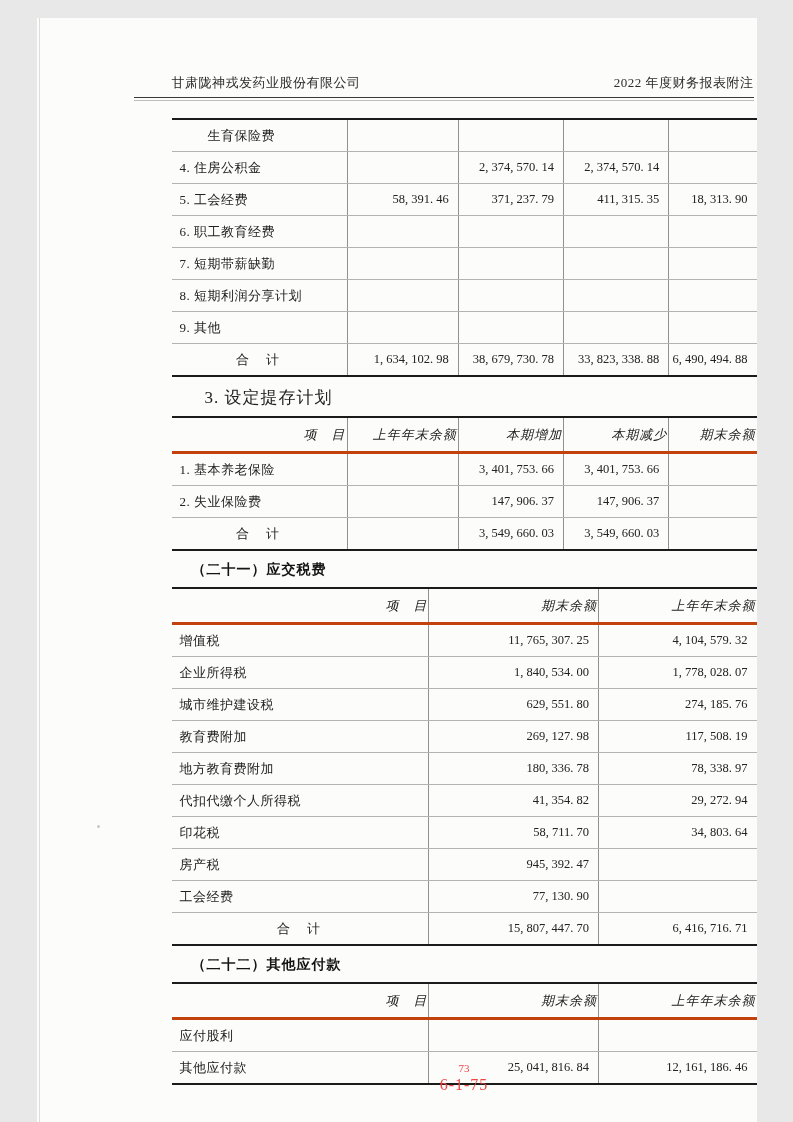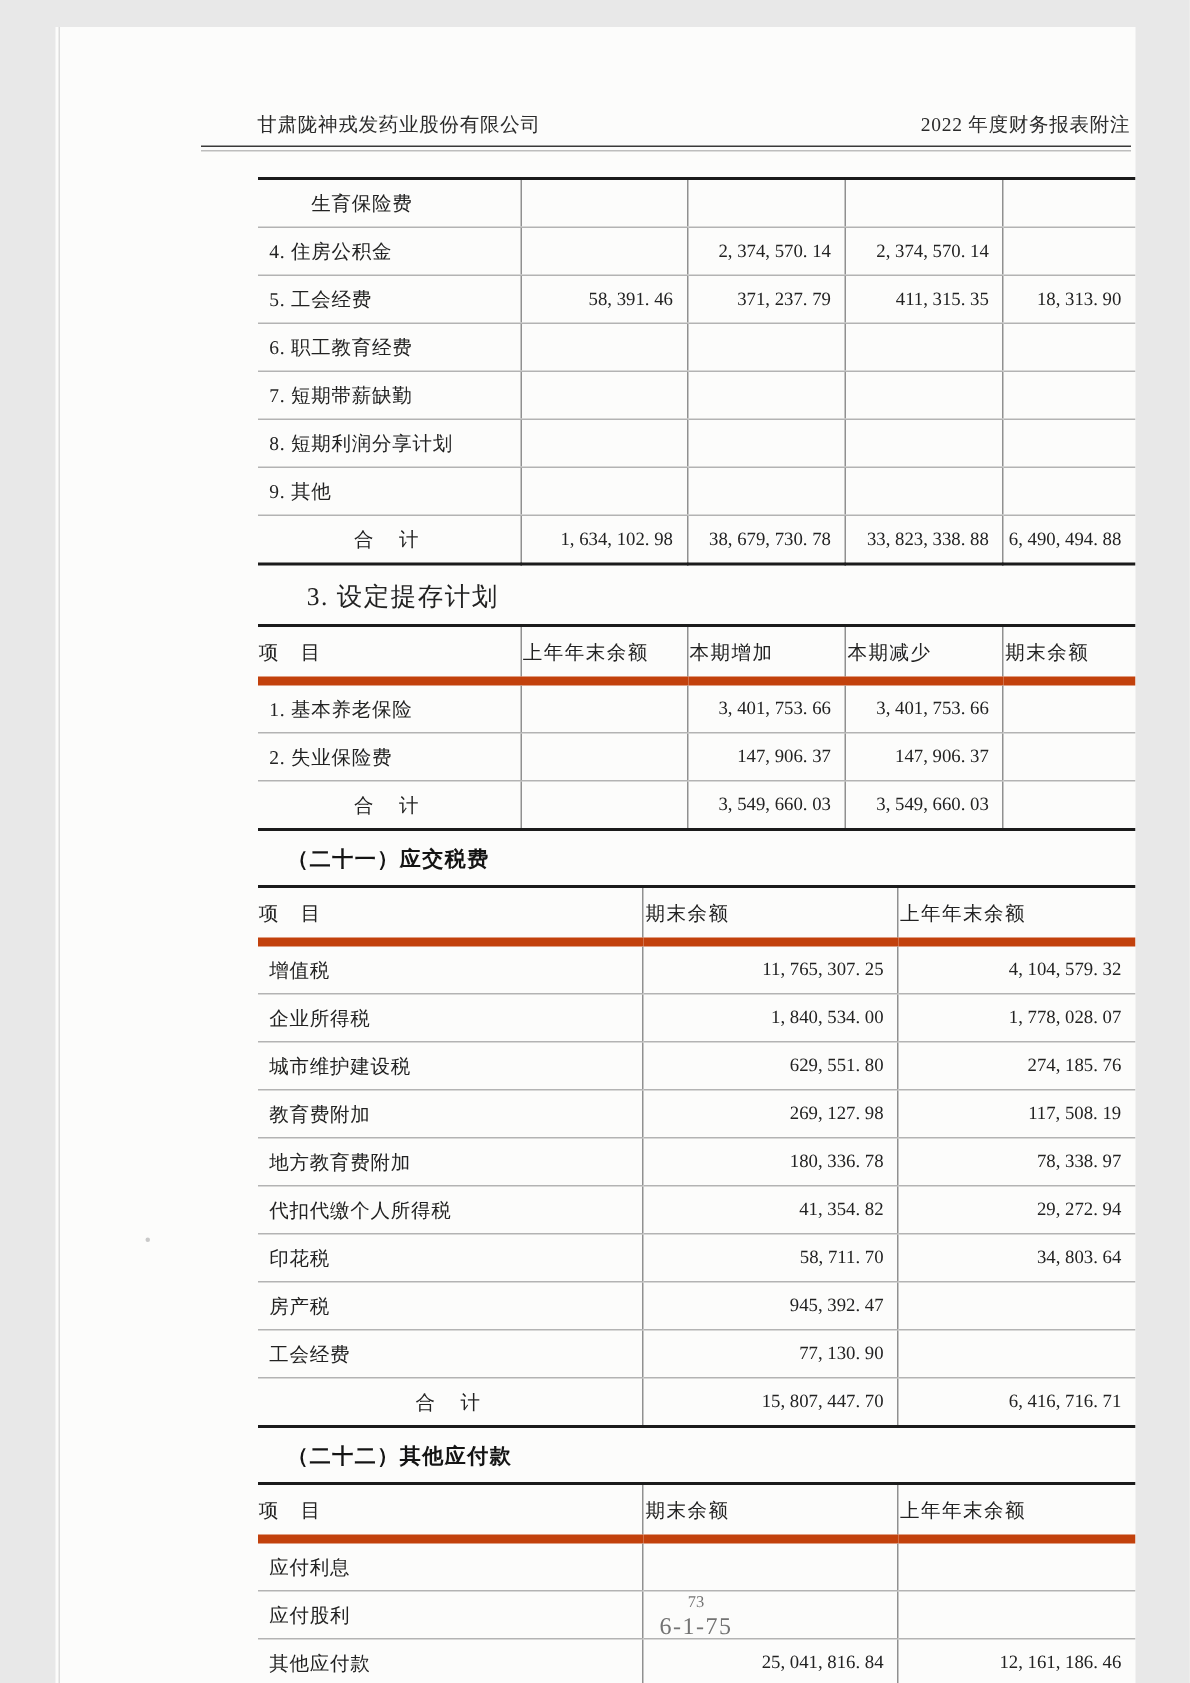--- a/index.html
+++ b/index.html
@@ -33,33 +33,33 @@
     width:100%;border-collapse:collapse;table-layout:fixed;
     border-top:2px solid #1b1b1b;border-bottom:2px solid #1b1b1b;
     font-size:13px;color:#222;
   }
   th,td{
     border-left:1px solid #909090;
     border-bottom:1px solid #b3b3b3;
     font-weight:normal;overflow:hidden;white-space:nowrap;
   }
   th:first-child,td:first-child{border-left:none;}
-  thead th{height:31px;text-align:left;border-bottom:6px solid #c2410c;letter-spacing:1px;}
+  thead th{height:31px;text-align:right;border-bottom:3px solid #c2410c;letter-spacing:1px;font-style:italic;}
   tbody td{height:29px;}
   tbody tr:last-child td{border-bottom:none;}
   td.item{text-align:left;padding-left:8px;letter-spacing:.5px;}
   td.item.indent{padding-left:36px;}
   td.num{text-align:right;padding-right:9px;font-size:12.5px;}
   tr.total td.item{text-align:center;padding-left:0;letter-spacing:2px;}
 
   .subheading{font-size:17px;letter-spacing:1px;margin:9px 0 7px 33px;color:#222;}
   .section-heading{font-size:14px;font-weight:bold;letter-spacing:1px;margin:10px 0 8px 20px;color:#141414;}
 
   
-  .page-footer{position:absolute;left:135px;top:1044px;width:585px;text-align:center;color:#737373;}
+  .page-footer{position:absolute;left:135px;top:1044px;width:585px;text-align:center;color:#ef4444;}
   .page-number{font-size:11px;line-height:13px;}
   .doc-code{font-size:16px;letter-spacing:1px;line-height:20px;}
 </style>
 </head>
 <body>
 
 <div class="page">
 
   <div class="edge-artifact"></div>
   <div class="dot-artifact"></div>
@@ -263,25 +263,20 @@
         </colgroup>
         <thead>
           <tr>
             <th>项　目</th>
             <th>期末余额</th>
             <th>上年年末余额</th>
           </tr>
         </thead>
         <tbody>
           <tr>
-            <td class="item">应付利息</td>
-            <td class="num"></td>
-            <td class="num"></td>
-          </tr>
-          <tr>
             <td class="item">应付股利</td>
             <td class="num"></td>
             <td class="num"></td>
           </tr>
           <tr>
             <td class="item">其他应付款</td>
             <td class="num">25, 041, 816. 84</td>
             <td class="num">12, 161, 186. 46</td>
           </tr>
         </tbody>

